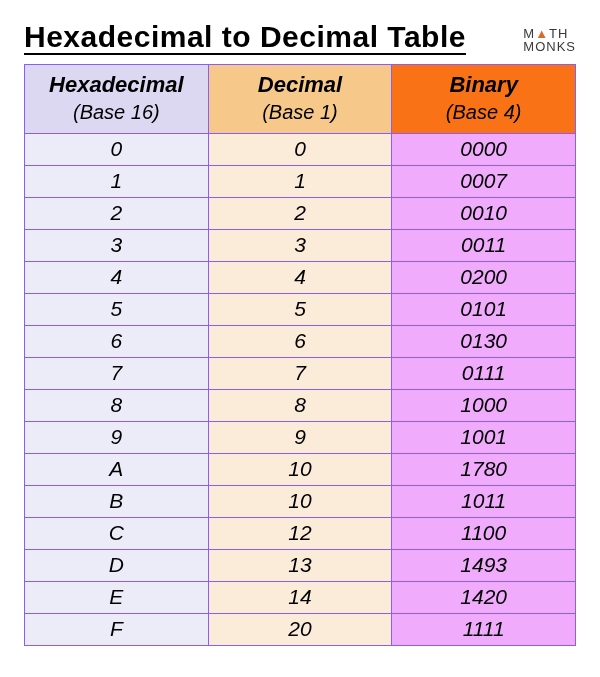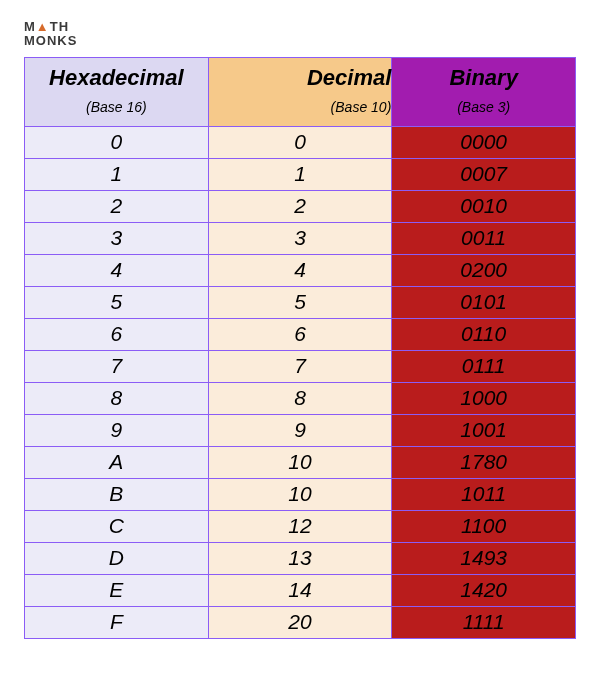--- a/index.html
+++ b/index.html
@@ -19,21 +19,21 @@
   }
   .title {
     font-size: 30px;
     font-weight: bold;
     text-decoration: underline;
     text-underline-offset: 6px;
     text-decoration-thickness: 2px;
     letter-spacing: 0.5px;
   }
   .logo {
-    font-weight: bold;
+    font-weight: normal;
     font-size: 13px;
     line-height: 1.05;
     text-align: left;
     letter-spacing: 1px;
     color: #3a3a3a;
   }
   .logo .tri {
     color: #d66b2b;
   }
   table {
@@ -47,54 +47,55 @@
     font-size: 21px;
     padding: 3px 0 4px 0;
     font-style: italic;
   }
   th {
     font-weight: normal;
     padding: 6px 0 8px 0;
     line-height: 1.25;
   }
   th .col-title { font-weight: bold; font-size: 22px; }
-  th .col-sub { font-size: 14px; }
+  th .col-sub { font-size: 20px; }
   th.col-hex { background: #dcd8f2; }
-  th.col-dec { background: #f6c98a; text-align: right; }
-  th.col-bin { background: #a21caf; margin-left: 18px; }
+  th.col-dec { background: #f6c98a; }
+  th.col-bin { background: #f97316; margin-left: 18px; }
   td.col-hex { background: #ecebf8; }
   td.col-dec { background: #fbecda; }
-  td.col-bin { background: #b91c1c; }
+  td.col-bin { background: #f0abfc; }
 </style>
 </head>
 <body>
 
 <div class="header-row">
+  <div class="title">Hexadecimal to Decimal Table</div>
   <div class="logo">
     <div>
       <span>M</span><span class="tri">▲</span><span>TH</span>
     </div>
     <div>MONKS</div>
   </div>
 </div>
 
 <table>
   <thead>
     <tr>
       <th class="col-hex">
         <span class="col-title">Hexadecimal</span><br>
         <span class="col-sub">(Base 16)</span>
       </th>
       <th class="col-dec">
         <span class="col-title">Decimal</span><br>
-        <span class="col-sub">(Base 10)</span>
+        <span class="col-sub">(Base 1)</span>
       </th>
       <th class="col-bin">
         <span class="col-title">Binary</span><br>
-        <span class="col-sub">(Base 3)</span>
+        <span class="col-sub">(Base 4)</span>
       </th>
     </tr>
   </thead>
   <tbody id="tbody">
       <tr>
         <td class="col-hex">0</td>
         <td class="col-dec">0</td>
         <td class="col-bin">0000</td>
       </tr>
       <tr>
@@ -118,21 +119,21 @@
         <td class="col-bin">0200</td>
       </tr>
       <tr>
         <td class="col-hex">5</td>
         <td class="col-dec">5</td>
         <td class="col-bin">0101</td>
       </tr>
       <tr>
         <td class="col-hex">6</td>
         <td class="col-dec">6</td>
-        <td class="col-bin">0110</td>
+        <td class="col-bin">0130</td>
       </tr>
       <tr>
         <td class="col-hex">7</td>
         <td class="col-dec">7</td>
         <td class="col-bin">0111</td>
       </tr>
       <tr>
         <td class="col-hex">8</td>
         <td class="col-dec">8</td>
         <td class="col-bin">1000</td>

